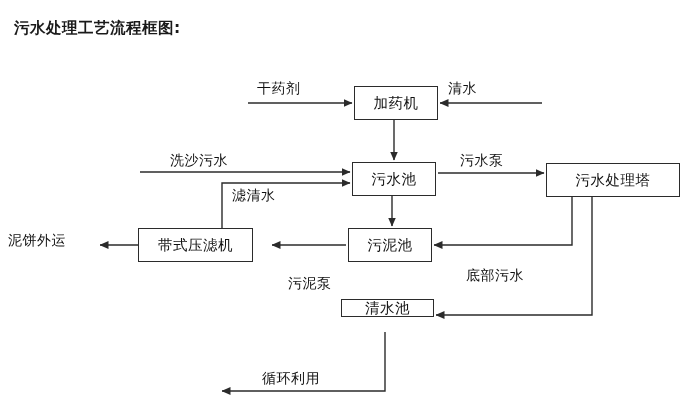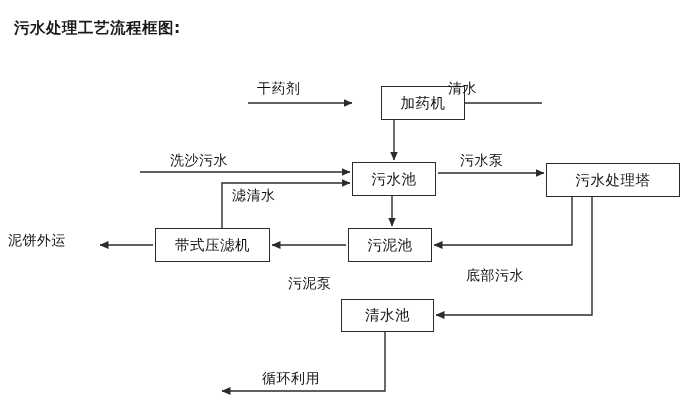--- a/index.html
+++ b/index.html
@@ -102,41 +102,41 @@
       <path d="M592,197 L592,315 L436,315" marker-end="url(#ar-l)"></path>
 
       <path d="M346,245 L272,245" marker-end="url(#ar-l)"></path>
 
       <path d="M153,245 L100,245" marker-end="url(#ar-l)"></path>
 
       <path d="M385,332 L385,391 L222,391" marker-end="url(#ar-l)"></path>
     </g>
   </svg>
 
-  <div class="node-box" style="left:354px; top:86px; width:84px; height:34px;margin-left:27px;">
+  <div class="node-box" style="left:354px; top:86px; width:84px; height:34px;">
     <span>加药机</span>
   </div>
 
   <div class="node-box" style="left:352px; top:162px; width:84px; height:34px;">
     <span>污水池</span>
   </div>
 
   <div class="node-box" style="left:546px; top:163px; width:134px; height:34px;">
     <span>污水处理塔</span>
   </div>
 
-  <div class="node-box" style="left:155px; top:228px; width:115px; height:34px;">
+  <div class="node-box" style="left:138px; top:228px; width:115px; height:34px;">
     <span>带式压滤机</span>
   </div>
 
   <div class="node-box" style="left:348px; top:228px; width:84px; height:34px;">
     <span>污泥池</span>
   </div>
 
-  <div class="node-box" style="left:341px; top:299px; width:93px; height:33px;">
+  <div class="node-box" style="left:341px; top:299px; width:93px; height:18px;">
     <span>清水池</span>
   </div>
 
   <div class="edge-label" style="left:257px; top:80px;">干药剂</div>
   <div class="edge-label" style="left:448px; top:80px;">清水</div>
   <div class="edge-label" style="left:170px; top:152px;">洗沙污水</div>
   <div class="edge-label" style="left:232px; top:187px;">滤清水</div>
   <div class="edge-label" style="left:460px; top:152px;text-align:right;">污水泵</div>
   <div class="edge-label" style="left:466px; top:227px;margin-top:40px;">底部污水</div>
   <div class="edge-label" style="left:288px; top:227px;margin-top:48px;">污泥泵</div>

